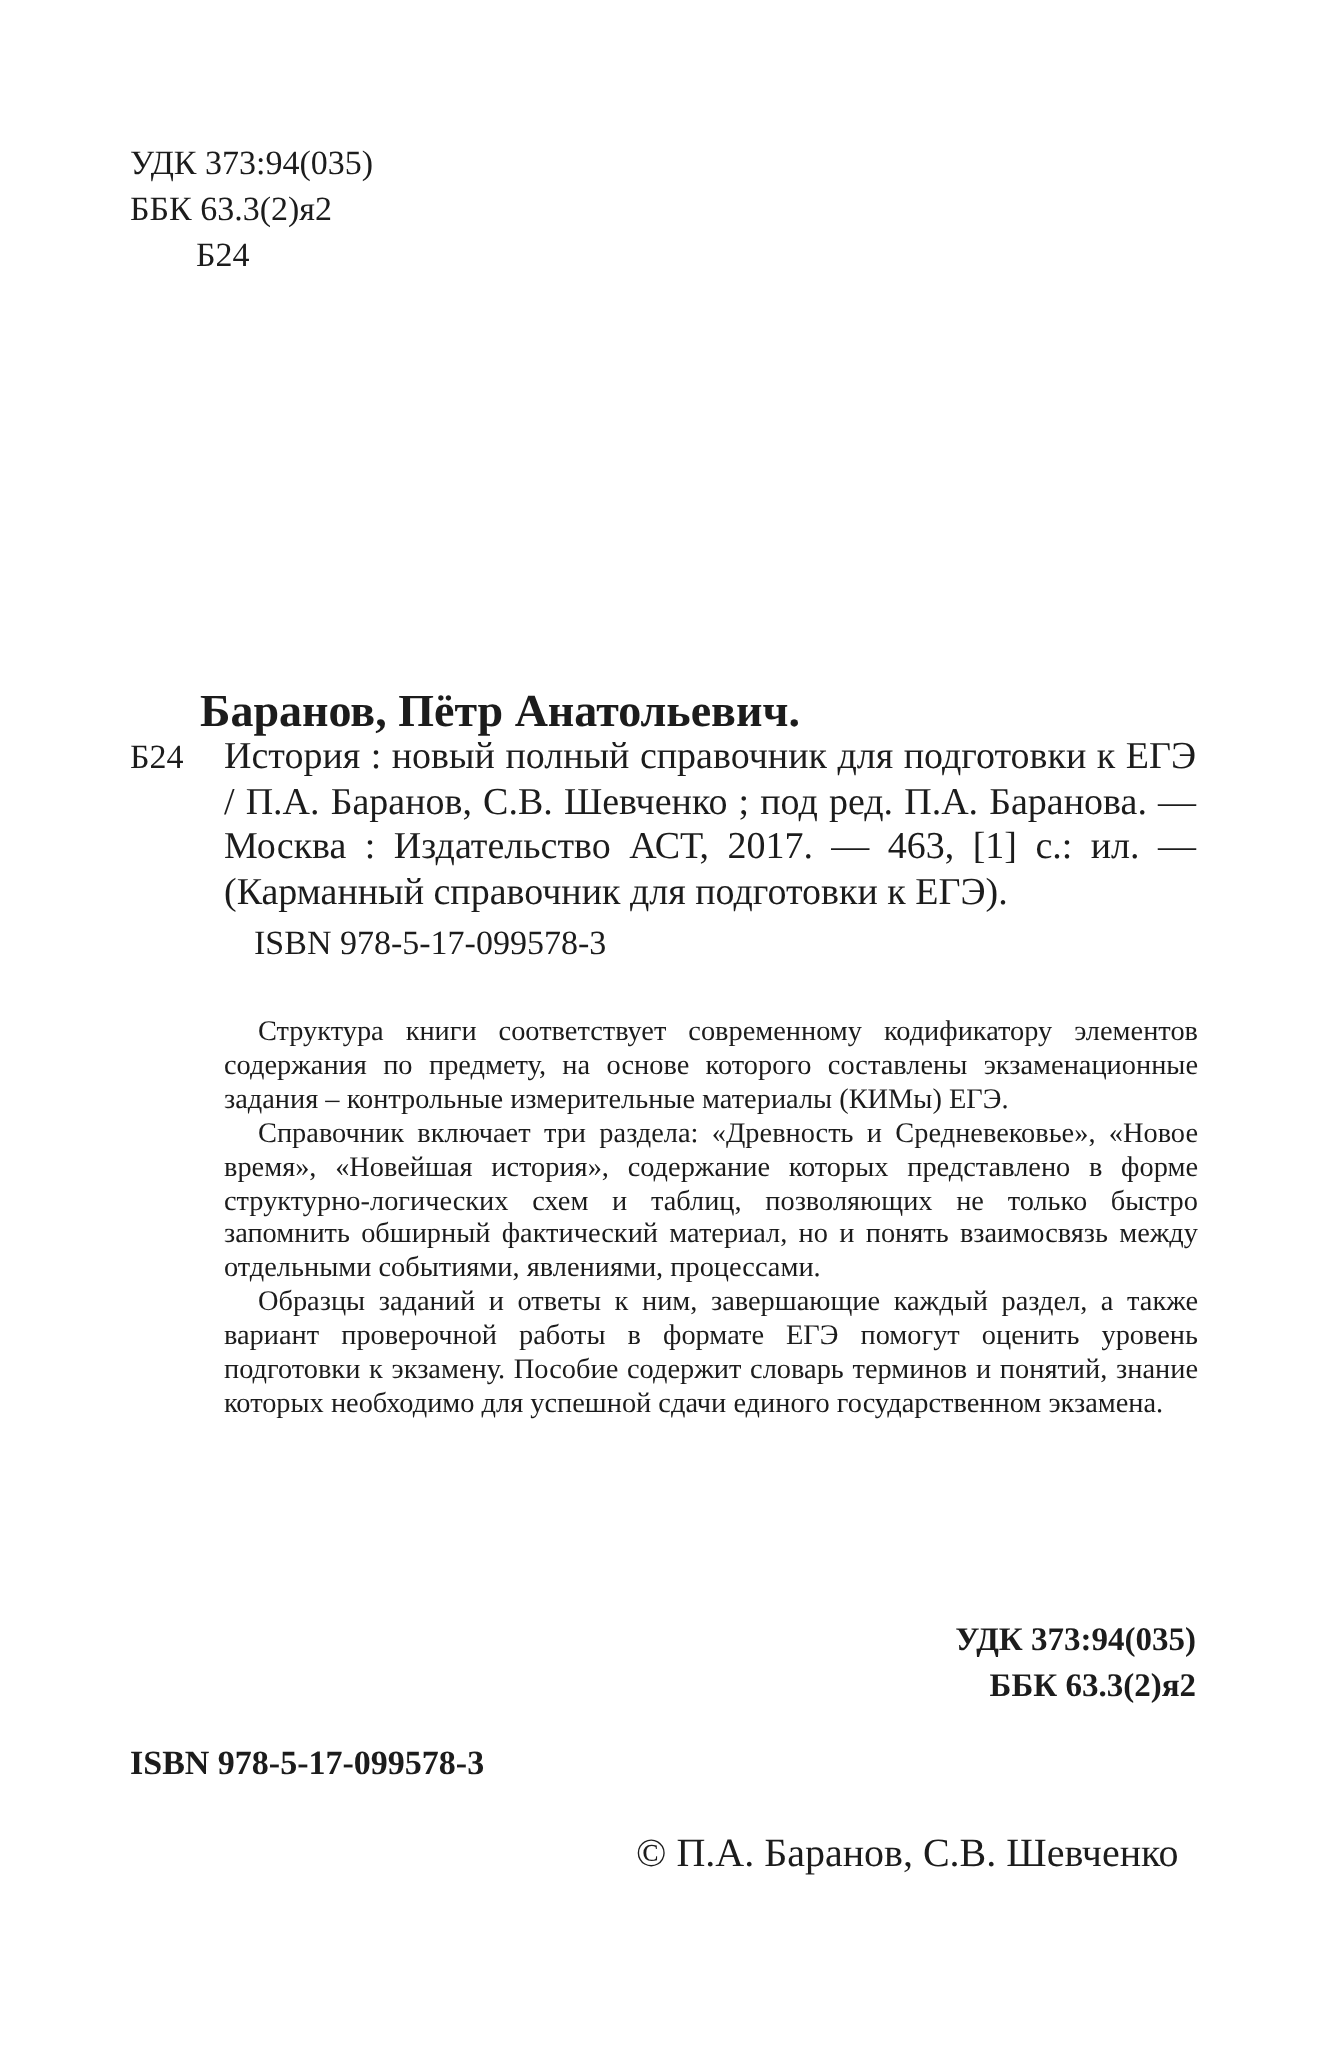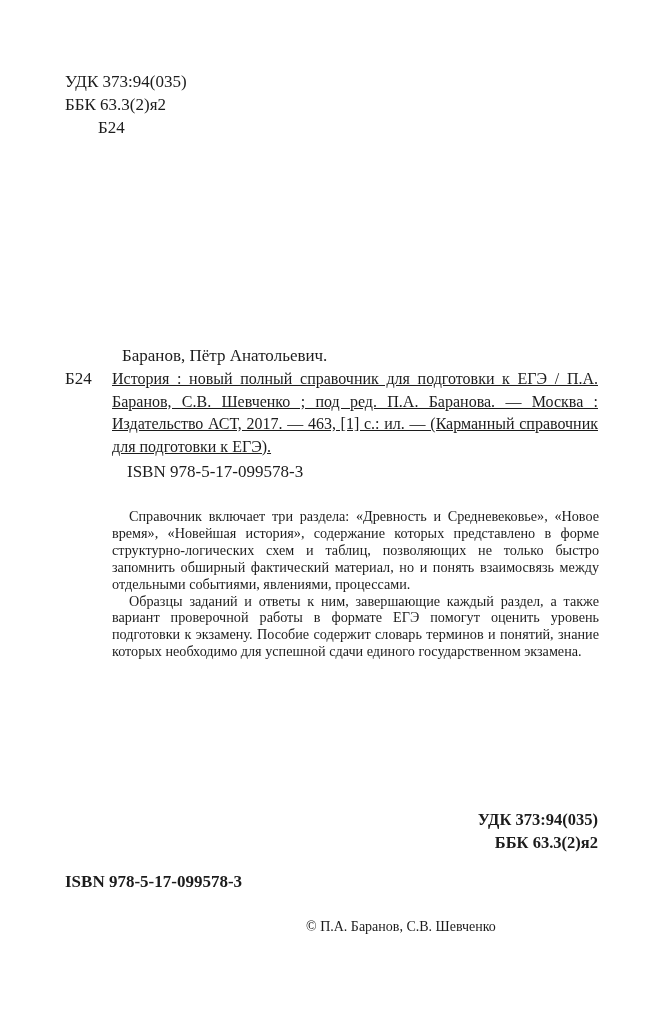--- a/index.html
+++ b/index.html
@@ -19,34 +19,33 @@
     left: 65px; top: 70px;
     font-size: 17px; line-height: 23px;
   }
   .top-codes .code-line { padding-left: 33px; }
 
   .catalog {
     left: 65px; top: 344px;
     width: 533px;
   }
   .catalog .author {
-    margin-left: 57px;
-    font-weight: normal;
-    font-size: 17px; line-height: 24px;
+    margin-left: 35px;
+    font-weight: bold;
+    font-size: 23px; line-height: 24px;
   }
   .catalog .entry-row { display: flex; }
   .catalog .hang {
     width: 47px; flex: none;
     font-size: 17px; line-height: 22.5px;
   }
   .catalog .entry {
     flex: 1;
-    font-size: 16px; line-height: 22.5px;
+    font-size: 19px; line-height: 22.5px;
     text-align: justify;
-    text-decoration: underline;
   }
   .catalog .isbn {
     margin-left: 62px;
     margin-top: 2px;
     font-size: 17px; line-height: 23px;
   }
 
   .annotation {
     left: 112px; top: 508px;
     width: 487px;
@@ -63,22 +62,22 @@
     font-size: 16.5px; line-height: 22.5px;
   }
 
   .isbn-bottom {
     left: 65px; top: 870px;
     font-weight: bold;
     font-size: 17px; line-height: 23px;
   }
 
   .copyright {
-    left: 306px; top: 914px;
-    font-size: 14px; line-height: 26px;
+    left: 318px; top: 914px;
+    font-size: 20px; line-height: 26px;
   }
 </style>
 </head>
 <body>
 
 <div class="page">
 
   <div class="abs top-codes">
     <div>УДК 373:94(035)</div>
     <div>ББК 63.3(2)я2</div>
@@ -88,20 +87,21 @@
   <div class="abs catalog">
     <div class="author">Баранов, Пётр Анатольевич.</div>
     <div class="entry-row">
       <div class="hang">Б24</div>
       <p class="entry">История : новый полный справочник для подготовки к ЕГЭ / П.А. Баранов, С.В. Шевченко ; под ред. П.А. Баранова. — Москва : Издательство АСТ, 2017. — 463, [1] с.: ил. — (Карманный справочник для подготовки к ЕГЭ).</p>
     </div>
     <div class="isbn">ISBN 978-5-17-099578-3</div>
   </div>
 
   <div class="abs annotation">
+    <p>Структура книги соответствует современному кодификатору элементов содержания по предмету, на основе которого составлены экзаменационные задания – контрольные измерительные материалы (КИМы) ЕГЭ.</p>
     <p>Справочник включает три раздела: «Древность и Средневековье», «Новое время», «Новейшая история», содержание которых представлено в форме структурно-логических схем и таблиц, позволяющих не только быстро запомнить обширный фактический материал, но и понять взаимосвязь между отдельными событиями, явлениями, процессами.</p>
     <p>Образцы заданий и ответы к ним, завершающие каждый раздел, а также вариант проверочной работы в формате ЕГЭ помогут оценить уровень подготовки к экзамену. Пособие содержит словарь терминов и понятий, знание которых необходимо для успешной сдачи единого государственном экзамена.</p>
   </div>
 
   <div class="abs bottom-codes">
     <div>УДК 373:94(035)</div>
     <div>ББК 63.3(2)я2</div>
   </div>
 
   <div class="abs isbn-bottom">ISBN 978-5-17-099578-3</div>

